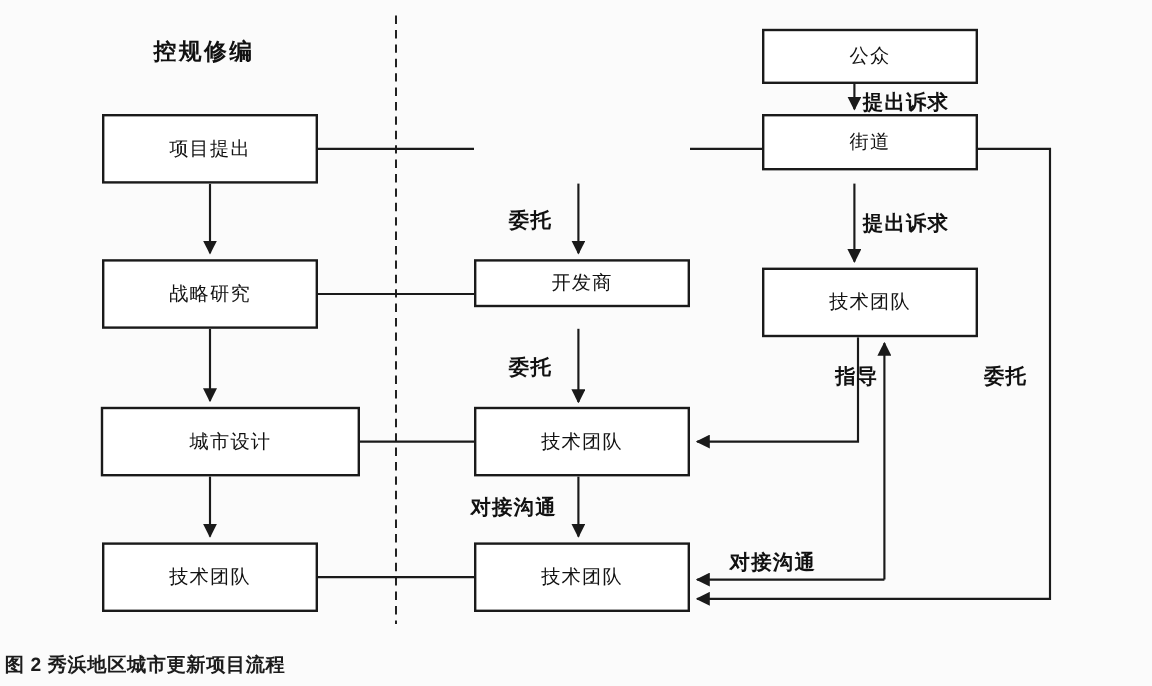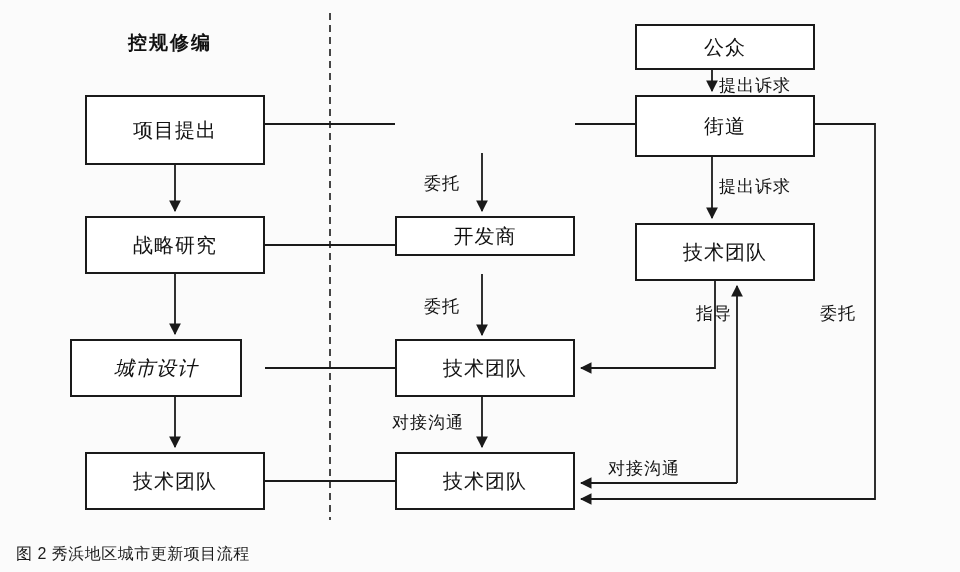--- a/index.html
+++ b/index.html
@@ -6,34 +6,34 @@
   html,body { background:#ffffff; }
   body { font-family:"Liberation Sans","DejaVu Sans",sans-serif; }
   .canvas {
     position:relative; width:960px; height:572px;
     background:var(--background,#fbfbfb); overflow:hidden;
   }
   .node {
     position:absolute; background:var(--box-fill,#ffffff);
     border:2px solid var(--box-border,#1a1a1a);
     display:flex; align-items:center; justify-content:center;
-    font-size:20px; color:var(--text,#111111); letter-spacing:1px;
+    font-size:16px; color:var(--text,#111111); letter-spacing:1px;
     white-space:nowrap;
   }
   .header-label {
     position:absolute; font-size:19px; font-weight:bold;
     color:var(--text,#111111); letter-spacing:2px; white-space:nowrap;
   }
   .edge-label {
     position:absolute; font-size:17px; color:var(--text,#111111);
-    white-space:nowrap; letter-spacing:1px;
+    white-space:nowrap; letter-spacing:1px;font-weight:bold;
   }
   .caption {
-    position:absolute; left:16px; top:544px; font-size:16px;
-    font-weight:normal; color:#1c1c1c; letter-spacing:0.5px; white-space:nowrap;
+    position:absolute; left:4px; top:544px; font-size:16px;
+    font-weight:bold; color:#1c1c1c; letter-spacing:0.5px; white-space:nowrap;
   }
   svg.wires { position:absolute; left:0; top:0; width:960px; height:572px; }
   .wire { stroke:var(--line,#1a1a1a); stroke-width:1.8; fill:none; }
   .wire.dashed { stroke-dasharray:7 5; stroke-width:1.6; }
   .arrowhead { fill:var(--line,#1a1a1a); }
 </style>
 </head>
 <body>
 
 <div class="canvas">
@@ -68,31 +68,31 @@
     <path class="wire" marker-end="url(#arrow)" d="M715,281 L715,368 L581,368"></path>
 
     <path class="wire" marker-end="url(#arrow)" d="M737,483 L737,286"></path>
     <path class="wire" marker-end="url(#arrow)" d="M737,483 L581,483"></path>
 
     <path class="wire" marker-end="url(#arrow)" d="M815,124 L875,124 L875,499 L581,499"></path>
   </svg>
 
   <div class="header-label" style="left:128px; top:30px;">控规修编</div>
 
-  <div class="node" style="left:85px; top:95px; width:180px; height:70px;">项目提出</div>
+  <div class="node" style="left:85px; top:95px; width:180px; height:58px;">项目提出</div>
   <div class="node" style="left:85px; top:216px; width:180px; height:58px;">战略研究</div>
-  <div class="node" style="left:70px; top:339px; width:172px; height:58px;font-style:italic;">城市设计</div>
+  <div class="node" style="left:84px; top:339px; width:216px; height:58px;">城市设计</div>
   <div class="node" style="left:85px; top:452px; width:180px; height:58px;">技术团队</div>
 
   <div class="node" style="left:395px; top:216px; width:180px; height:40px;">开发商</div>
   <div class="node" style="left:395px; top:339px; width:180px; height:58px;">技术团队</div>
   <div class="node" style="left:395px; top:452px; width:180px; height:58px;">技术团队</div>
 
   <div class="node" style="left:635px; top:24px; width:180px; height:46px;">公众</div>
-  <div class="node" style="left:635px; top:95px; width:180px; height:62px;">街道</div>
+  <div class="node" style="left:635px; top:95px; width:180px; height:47px;">街道</div>
   <div class="node" style="left:635px; top:223px; width:180px; height:58px;">技术团队</div>
 
   <div class="edge-label" style="left:719px; top:74px;">提出诉求</div>
   <div class="edge-label" style="left:424px; top:172px;">委托</div>
   <div class="edge-label" style="left:719px; top:175px;">提出诉求</div>
   <div class="edge-label" style="left:424px; top:295px;">委托</div>
   <div class="edge-label" style="left:696px; top:302px;">指导</div>
   <div class="edge-label" style="left:820px; top:302px;">委托</div>
   <div class="edge-label" style="left:392px; top:411px;">对接沟通</div>
   <div class="edge-label" style="left:608px; top:457px;">对接沟通</div>

